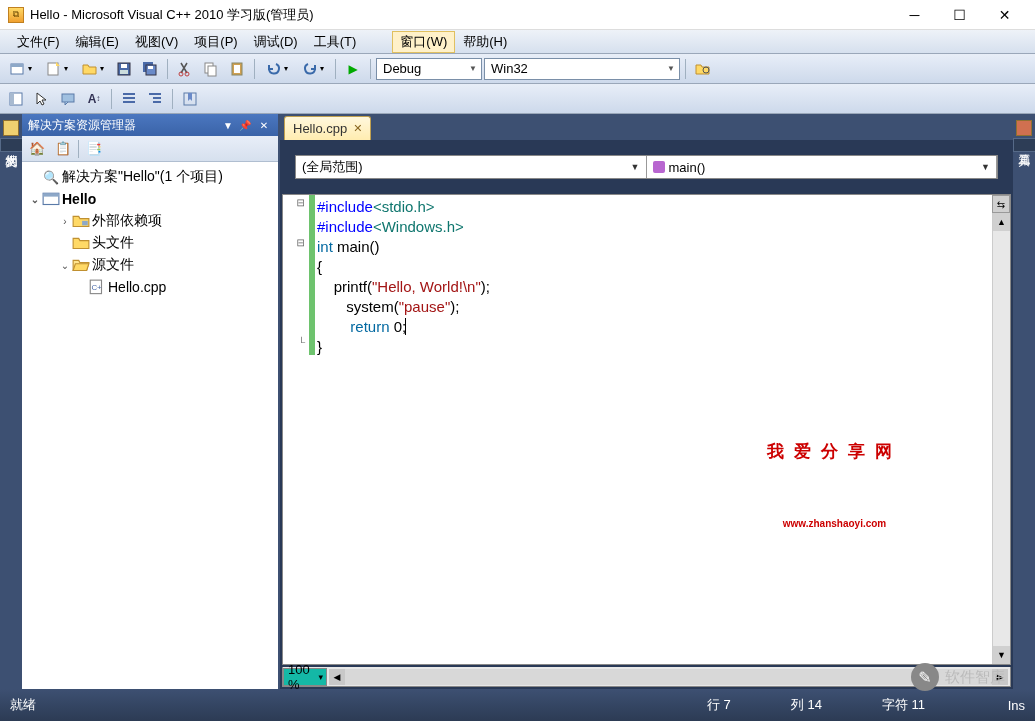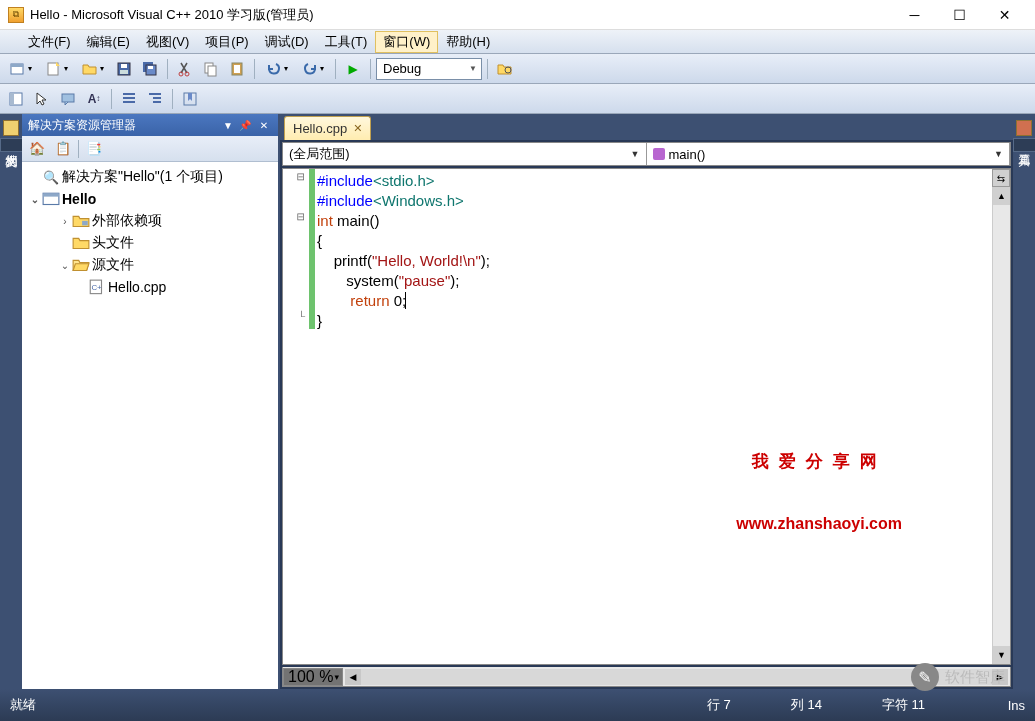--- a/index.html
+++ b/index.html
@@ -5,23 +5,23 @@
 * { margin: 0; padding: 0; box-sizing: border-box; font-family: "Microsoft YaHei", "Segoe UI", sans-serif; }
 body { width: 1035px; height: 721px; display: flex; flex-direction: column; background: #fff; overflow: hidden; font-size: 13px; }
 
 
 .title-bar { height: 30px; background: #fff; display: flex; align-items: center; padding: 0 8px; border-bottom: 1px solid #ddd; }
 .title-bar .icon { width: 16px; height: 16px; background: linear-gradient(#ffd966,#f0a030); border: 1px solid #c08020; margin-right: 6px; display:flex; align-items:center; justify-content:center; font-size:9px; color:#664400;}
 .title-bar .title { flex: 1; font-size: 13px; color: #000; }
 .title-bar .win-btn { width: 45px; height: 28px; display: flex; align-items: center; justify-content: center; color: #000; font-size: 14px; cursor: pointer; }
 
 
-.menu-bar { height: 24px; background: linear-gradient(#eef2f8,#d6e0ee); display: flex; align-items: center; padding: 0 20px; border-bottom: 1px solid #9aa7b9; }
+.menu-bar { height: 24px; background: linear-gradient(#eef2f8,#d6e0ee); display: flex; align-items: center; padding: 0 9px; border-bottom: 1px solid #9aa7b9; }
 .menu-item { padding: 2px 8px; font-size: 13px; color: #000; cursor: pointer; }
-.menu-item.active { background: #fff1c9; border: 1px solid #e0c060; padding: 1px 7px; }
+.menu-item.active { background: #fff1c9; border: 1px solid #e0c060; padding: 1px 7px; margin-left: 28px; }
 
 
 .toolbar-row { height: 30px; background: linear-gradient(#e8eef8,#cdd9eb); display: flex; align-items: center; padding: 0 4px; border-bottom: 1px solid #9aa7b9; gap: 2px; }
 .tb-btn { width: 24px; height: 24px; display: flex; align-items: center; justify-content: center; cursor: pointer; border: 1px solid transparent; border-radius: 2px; font-size: 12px; }
 .tb-btn svg { width: 16px; height: 16px; }
 .tb-btn.dd { width: 34px; }
 .tb-btn .arrow { font-size: 8px; margin-left: 2px; }
 .tb-sep { width: 1px; height: 20px; background: #a0b0c0; margin: 0 3px; }
 .tb-combo { height: 22px; border: 1px solid #7a8fa8; background: #fff; font-size: 13px; padding: 0 20px 0 6px; min-width: 100px; display:flex; align-items:center; position:relative; cursor:pointer;}
 .tb-combo::after{content:"▼"; position:absolute; right:4px; font-size:8px; color:#555;}
@@ -47,45 +47,45 @@
 .tree-row .tw { width: 14px; text-align: center; font-size: 10px; color: #555; }
 .tree-row .ic { width: 18px; height: 16px; display: flex; align-items: center; justify-content: center; margin-right: 2px; }
 .tree-row.bold { font-weight: bold; }
 .ic-sol { font-size:13px; }
 
 
 .editor-area { flex: 1; display: flex; flex-direction: column; min-width: 0; }
 .editor-tabs { height: 26px; background: #3d5072; display: flex; align-items: flex-end; padding-left: 4px; }
 .editor-tab { height: 24px; background: linear-gradient(#fff8dd,#ffecb0); border: 1px solid #c0a050; border-bottom: none; border-radius: 3px 3px 0 0; display: flex; align-items: center; padding: 0 8px; font-size: 13px; color: #333; cursor: pointer; gap: 6px; }
 .editor-tab .tab-x { font-size: 11px; color: #886622; cursor: pointer; }
-.editor-nav { height: 24px; border:1px solid #888; margin:2px; display: flex; background: #fff; }
+.editor-nav { height: 24px; border:1px solid #888; margin:15px; display: flex; background: #fff; }
 .nav-combo { flex: 1; border-right: 1px solid #999; display: flex; align-items: center; padding: 0 6px; font-size: 13px; position: relative; cursor:pointer;}
 .nav-combo::after{content:"▼"; position:absolute; right:6px; font-size:9px; color:#333;}
 .nav-combo .purple-cube{display:inline-block;width:12px;height:12px;background:#b866d0;margin-right:4px;border-radius:2px;}
 .editor-body { flex: 1; display: flex; background: #fff; min-height: 0; position: relative; border:1px solid #888; margin:0 2px 2px 2px;}
 .gutter { width: 26px; background: #fff; border-right: 1px solid transparent; display:flex; flex-direction:column; padding-top:2px;}
 .gutter .fold { height: 20px; font-size: 10px; color: #666; text-align: right; padding-right: 3px; }
 .change-bar { width: 6px; background: #fff; }
 .change-bar .m { height: 20px; }
 .change-bar .m.green { background: #6ec36e; }
 .code { flex: 1; font-family: "NSimSun","Consolas",monospace; font-size: 15px; line-height: 20px; padding: 2px 4px 2px 2px; color: #000; white-space: pre; position: relative; }
-.code .kw { color: #c2410c; }
+.code .kw { color: #0369a1; }
 .code .pp { color: #0000ff; }
 .code .str { color: #a31515; }
 .code .inc { color: #0f766e; }
 .code .cursor{border-left:1px solid #000; margin-left:-1px;}
 .watermark { position: absolute; right: 90px; bottom: 90px; text-align: center; font-family: "SimSun","Microsoft YaHei"; }
 .watermark .l1 { color: #cc0000; font-size: 17px; font-weight: bold; letter-spacing: 10px; }
-.watermark .l2 { color: #cc0000; font-size: 16px; font-weight: bold; margin-top: 2px; letter-spacing:0;}
+.watermark .l2 { color: #cc0000; font-size: 10px; font-weight: bold; margin-top: 12px; letter-spacing:0;}
 .editor-scroll-v { width: 18px; background: #e8e8e8; border-left: 1px solid #ccc; display:flex; flex-direction:column;}
 .editor-scroll-v .arrow{height:18px; background:#d0d0d0; display:flex;align-items:center;justify-content:center;font-size:9px;cursor:pointer;}
 .editor-scroll-v .thumb{flex:1;}
 .toggle-btn{height:18px;width:18px;background:#d0d0d0;border:1px solid #999;font-size:10px;display:flex;align-items:center;justify-content:center;cursor:pointer;}
 .editor-footer { height: 20px; display: flex; align-items: center; background: #e8e8e8; border:1px solid #888; margin:0 2px 2px 2px; border-top:none;}
-.zoom-box { width: 60px; height: 18px; border: 1px solid #888; font-size: 16px; padding: 0 4px; display: flex; align-items: center; background: #737373; position:relative; cursor:pointer;}
+.zoom-box { width: 44px; height: 18px; border: 1px solid #888; font-size: 13px; padding: 0 4px; display: flex; align-items: center; background: #14b8a6; position:relative; cursor:pointer;}
 .zoom-box::after{content:"▾"; position:absolute; right:3px; font-size:9px;}
 .hscroll{flex:1; height:16px; background:#d8d8d8; margin:0 2px; display:flex;}
 .hscroll .arrow{width:16px;background:#c8c8c8;display:flex;align-items:center;justify-content:center;font-size:9px;cursor:pointer;}
 .hscroll .track{flex:1;}
 
 
 .status-bar { height: 24px; background: linear-gradient(#3d5072,#2c3b54); color: #fff; display: flex; align-items: center; padding: 16px 10px; font-size: 13px; }
 .status-bar .seg { margin-right: 60px; }
 .status-bar .spacer { flex: 1; }
 .status-bar .ins { width: 40px; text-align: right; }
@@ -183,20 +183,21 @@
       <svg viewBox="0 0 16 16">
         <path d="M6 3 A5 5 0 1 0 13 8" fill="none" stroke="#3a6aaa" stroke-width="2"></path>
         <path d="M13 4 L13 8 L9 8" fill="none" stroke="#3a6aaa" stroke-width="2"></path>
       </svg>
       <span class="arrow">▾</span>
     </div>
   <div class="tb-sep"></div>
   <div class="tb-btn tb-play">▶</div>
   <div class="tb-sep"></div>
   <div class="tb-combo" style="min-width:106px">Debug</div>
+  <div class="tb-combo" style="min-width:196px">Win32</div>
   <div class="tb-sep"></div>
   <div class="tb-btn">
       <svg viewBox="0 0 16 16">
         <path d="M1 4 L6 4 L7 6 L14 6 L14 13 L1 13 Z" fill="#ffd966" stroke="#c09030"></path>
         <circle cx="11" cy="9" r="3" fill="none" stroke="#555"></circle>
       </svg>
     </div>
 </div>
 
 <div class="toolbar-row">

